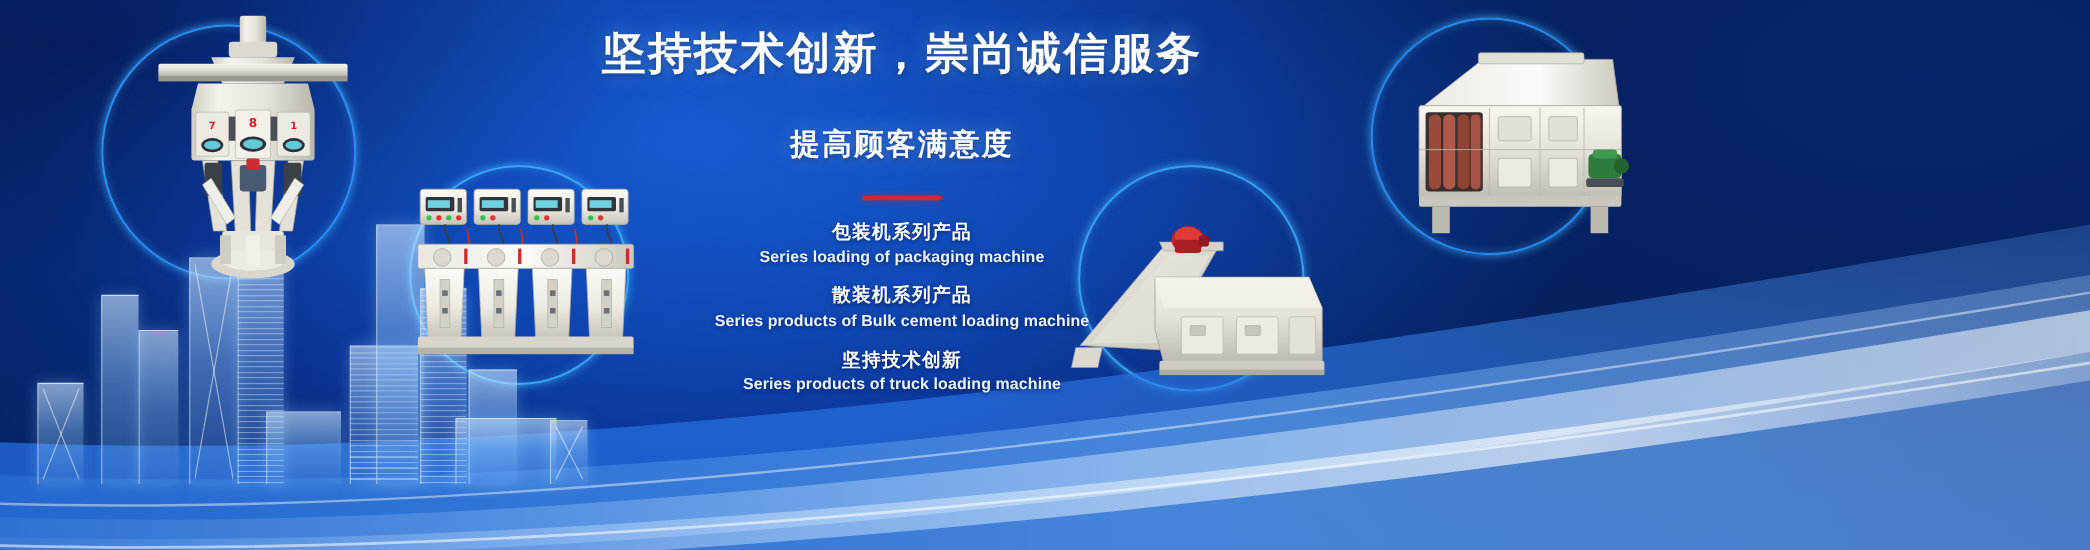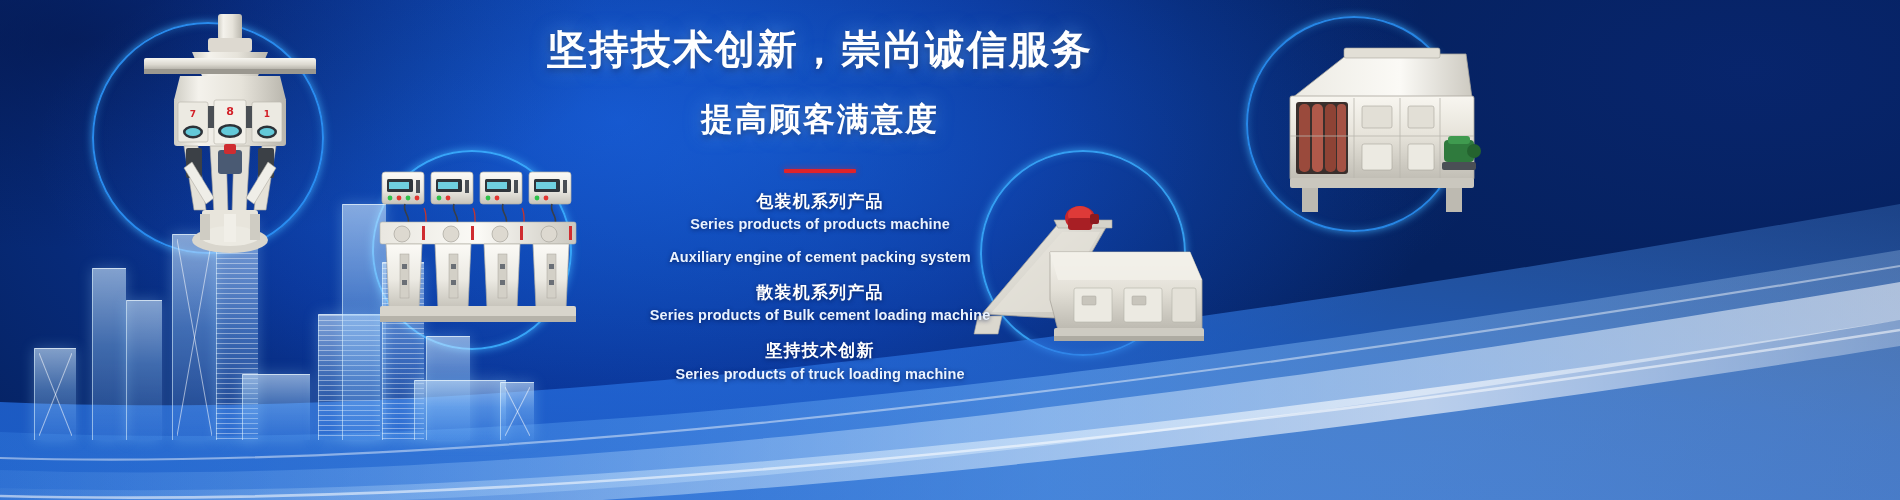--- a/index.html
+++ b/index.html
@@ -54,21 +54,21 @@
   #machine-3{left:962px;top:196px;width:268px;height:148px;}
   #machine-4{left:1282px;top:44px;width:200px;height:176px;}
 
   
   #copy{position:absolute;left:540px;top:26px;width:560px;text-align:center;}
   .headline{
     color:#ffffff;font-weight:bold;letter-spacing:2px;line-height:1.18;
     text-shadow:0 0 18px rgba(120,190,255,.55),0 2px 6px rgba(0,20,70,.65);
   }
   #headline-1{font-size:40px;}
-  #headline-2{font-size:32px;margin-top:28px;}
+  #headline-2{font-size:27px;margin-top:43px;}
   #divider{width:72px;height:4px;background:#e0232a;margin:30px auto 0;border-radius:1px;
     box-shadow:0 0 6px rgba(224,35,42,.6);}
   #product-list{margin-top:16px;}
   .product{margin-top:11px;}
   .product:first-child{margin-top:15px;}
   .p-cn{color:#ffffff;font-size:17px;font-weight:bold;letter-spacing:1.2px;line-height:1.5;
         text-shadow:0 1px 4px rgba(0,20,70,.7);}
   .p-en{color:#eaf3ff;font-size:14.5px;font-weight:bold;line-height:1.5;letter-spacing:.1px;
         text-shadow:0 1px 4px rgba(0,20,70,.7);}
 </style>
@@ -394,24 +394,23 @@
 
   <div id="copy">
     <div class="headline" id="headline-1">坚持技术创新，崇尚诚信服务</div>
     <div class="headline" id="headline-2">提高顾客满意度</div>
 
     <div id="divider"></div>
 
     <div id="product-list">
       <div class="product">
         <div class="p-cn">包装机系列产品</div>
-        <div class="p-en">Series products of products machine</div>
+        <div class="p-en">Series loading of packaging machine</div>
       </div>
       <div class="product">
-        <div class="p-en">Auxiliary engine of cement packing system</div>
       </div>
       <div class="product">
         <div class="p-cn">散装机系列产品</div>
         <div class="p-en">Series products of Bulk cement loading machine</div>
       </div>
       <div class="product">
         <div class="p-cn">坚持技术创新</div>
         <div class="p-en">Series products of truck loading machine</div>
       </div>
     </div>

